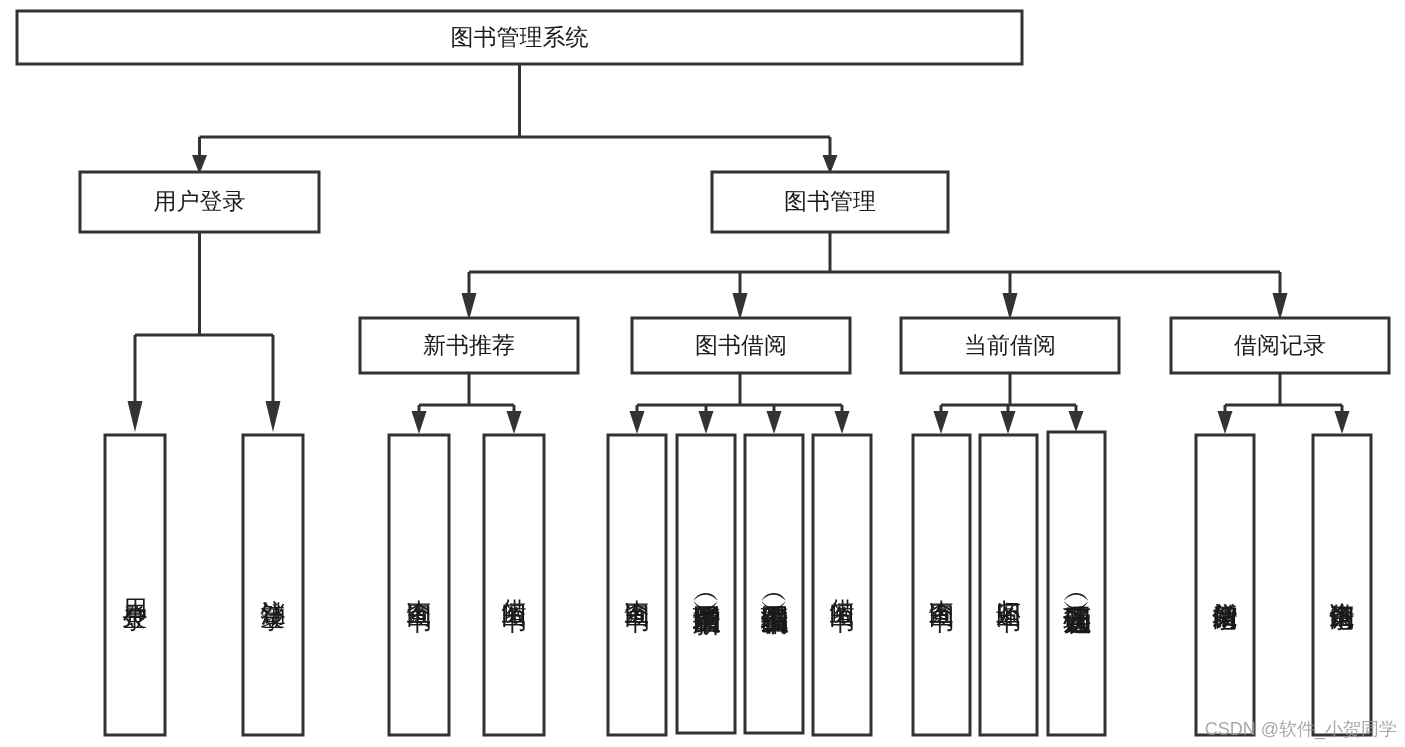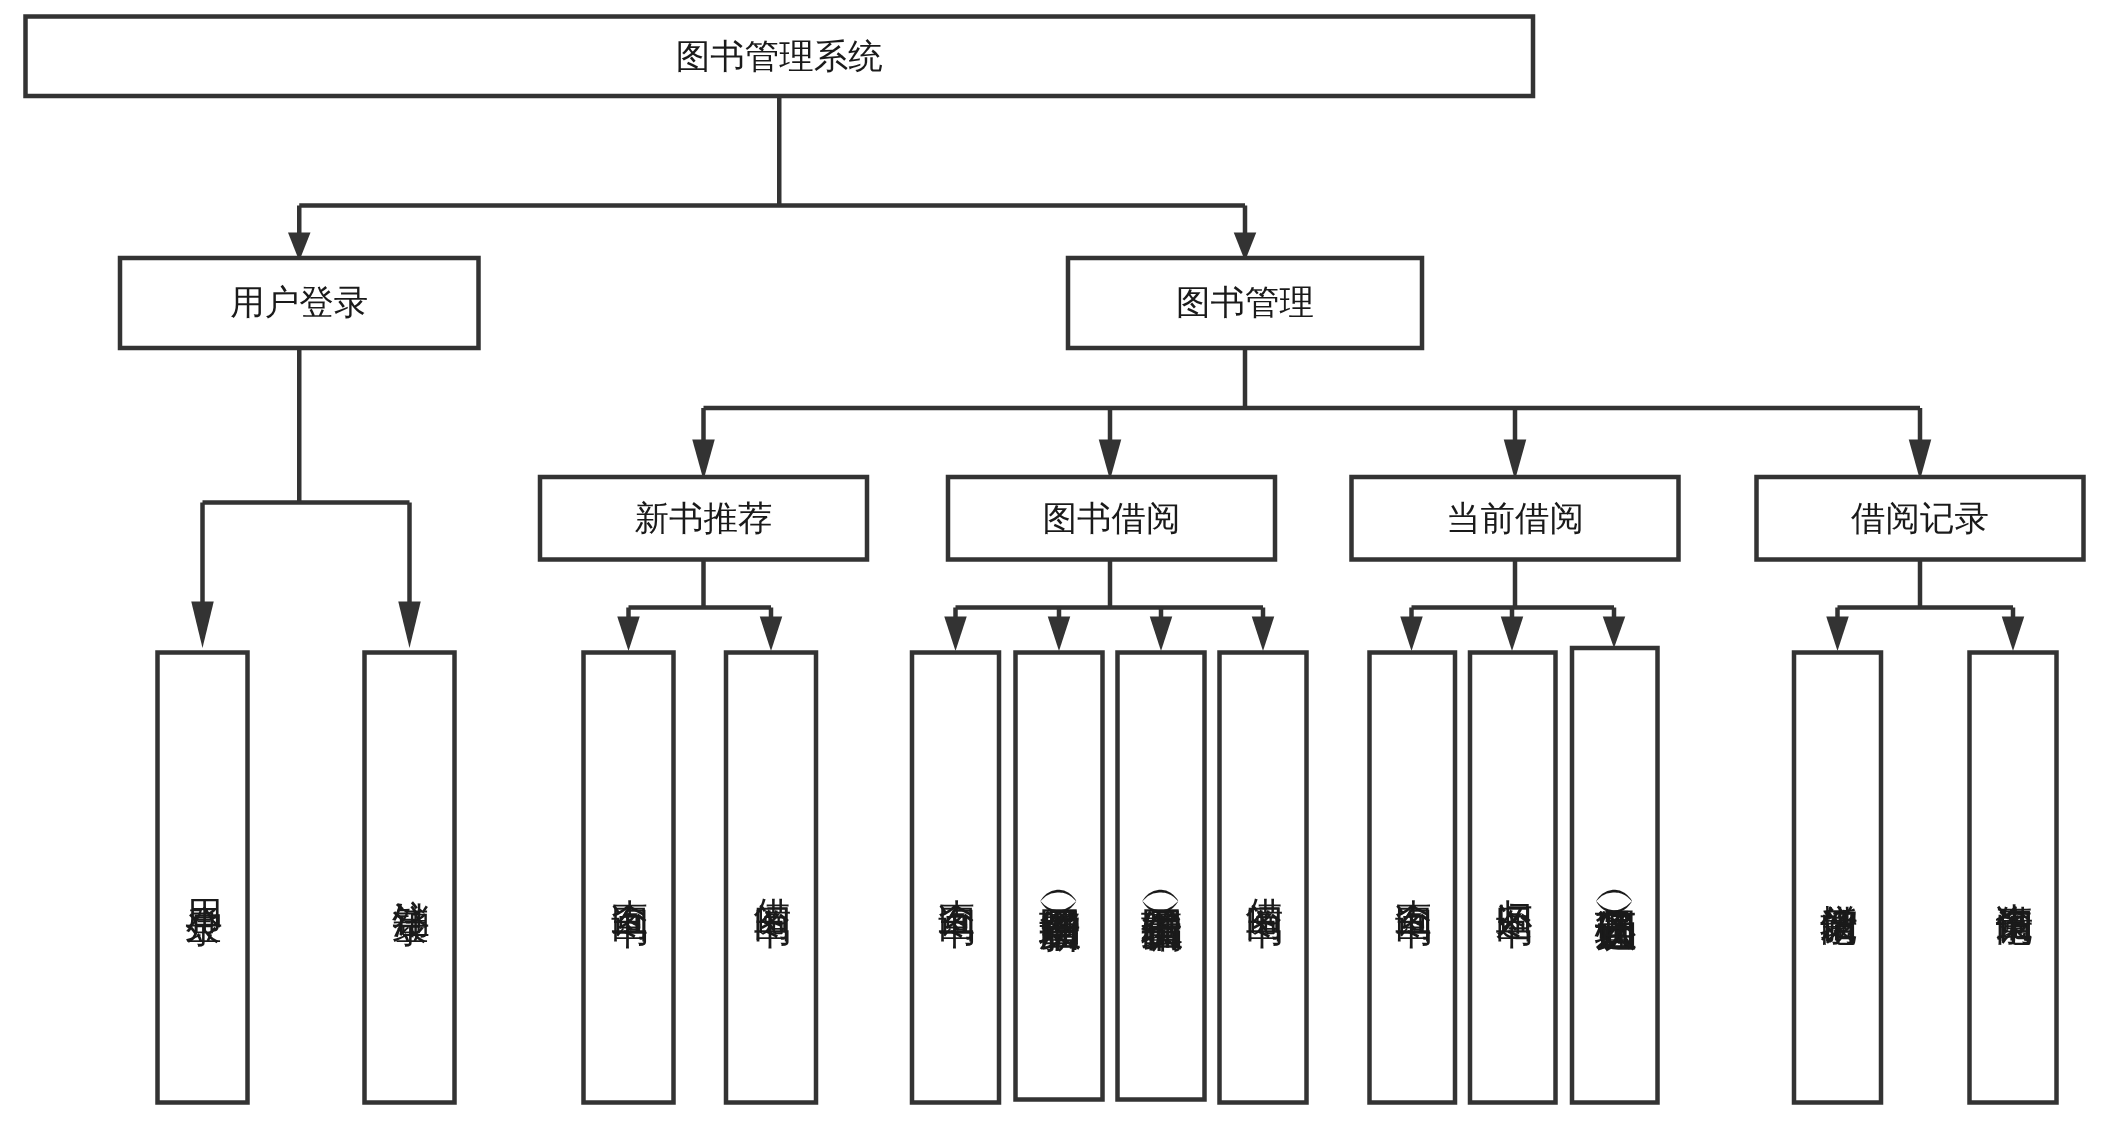--- a/index.html
+++ b/index.html
@@ -215,14 +215,15 @@
   <div class="node-label-v" style="left:608px; top:435px; width:58px; height:300px;">查询图书</div>
   <div class="node-label-v" style="left:677px; top:435px; width:58px; height:298px; font-size:28px; letter-spacing:0px;">新增图书（管理员）</div>
   <div class="node-label-v" style="left:745px; top:435px; width:58px; height:298px; font-size:28px; letter-spacing:0px;">编辑图书（管理员）</div>
   <div class="node-label-v" style="left:813px; top:435px; width:58px; height:300px;">借阅图书</div>
   <div class="node-label-v" style="left:913px; top:435px; width:57px; height:300px;">查询图书</div>
   <div class="node-label-v" style="left:980px; top:435px; width:57px; height:300px;">归还图书</div>
   <div class="node-label-v" style="left:1048px; top:432px; width:57px; height:303px; font-size:28px; letter-spacing:0px;">确认归还（管理员）</div>
   <div class="node-label-v" style="left:1196px; top:435px; width:58px; height:300px; letter-spacing:1px;">新增借阅记录</div>
   <div class="node-label-v" style="left:1313px; top:435px; width:58px; height:300px; letter-spacing:1px;">查询借阅记录</div>
 
+  <div class="watermark">CSDN @软件_小贺同学</div>
 
 </div>
 
 </body></html>

